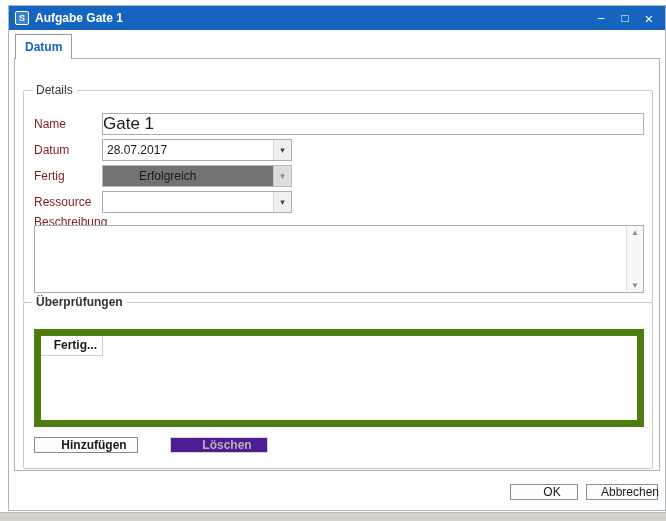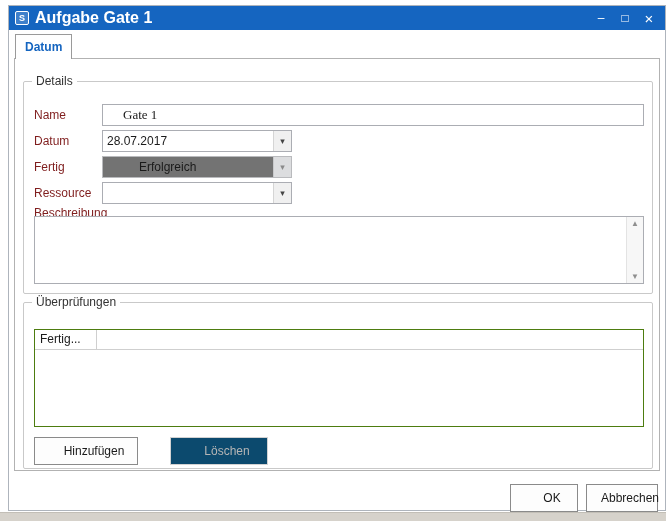--- a/index.html
+++ b/index.html
@@ -22,52 +22,52 @@
     position:absolute; left:0; top:0; right:0; height:24px;
     background:#1565c0; color:#ffffff;
     display:flex; align-items:center; padding:0 6px; gap:6px;
   }
   .app-icon {
     width:14px; height:14px; border:1px solid #ffffff; border-radius:2px;
     background:rgba(255,255,255,0.18);
     display:flex; align-items:center; justify-content:center;
     font-size:9px; font-weight:bold; color:#ffffff; flex:0 0 auto;
   }
-  .title-text { flex:1; font-weight:bold; font-size:16px; white-space:nowrap; overflow:hidden; }
+  .title-text { flex:1; font-weight:bold; font-size:12px; white-space:nowrap; overflow:hidden; }
   .win-controls { display:flex; align-items:center; gap:4px; }
   .win-btn {
     width:20px; height:18px; display:flex; align-items:center; justify-content:center;
     color:#ffffff; font-size:12px; cursor:default; line-height:1;
   }
   .win-btn.close { font-size:15px; }
   
   .tab {
     position:absolute; left:6px; top:28px; height:25px; padding:0 9px;
     background:#ffffff; border:1px solid #9a9a9a; border-bottom:none;
     display:flex; align-items:center;
     color:#1565c0; font-weight:bold; z-index:2;
   }
   .panel {
     position:absolute; left:5px; top:52px; width:646px; height:413px;
     border:1px solid #b2b2b2; background:#ffffff; z-index:1;
   }
   
   .groupbox { position:absolute; border:1px solid #c9c9c9; border-radius:2px; background:#ffffff; }
-  .gb-details { left:8px; top:22px; width:630px; height:213px; }
-  .gb-checks  { left:8px; top:243px; width:630px; height:167px; }
+  .gb-details { left:8px; top:31px; width:630px; height:213px; }
+  .gb-checks  { left:8px; top:243px; width:630px; height:167px;font-weight:bold; }
   .legend {
     position:absolute; top:-8px; left:8px; background:#ffffff; padding:0 4px;
     color:#333333; line-height:14px;
   }
   
   .fld-label { position:absolute; left:10px; width:66px; height:22px; line-height:22px; color:#7f1d1d; }
   .text-input {
     position:absolute; left:78px; width:542px; height:22px;
-    border:1px solid #abadb3; background:#ffffff; padding:0 20px;
-    font-family:Liberation Serif, serif; font-size:13px; color:#1a1a1a; outline:none;
+    border:1px solid #abadb3; background:#ffffff; padding:0 0;
+    font-family:Liberation Sans, sans-serif; font-size:17px; color:#1a1a1a; outline:none;
   }
   .combo {
     position:absolute; left:78px; width:190px; height:22px;
     border:1px solid #abadb3; background:#ffffff; display:flex;
   }
   .combo-value { flex:1; line-height:20px; padding:0 4px; white-space:nowrap; overflow:hidden; }
   .combo-arrow {
     width:18px; border-left:1px solid #d5d5d5; background:#f0f0f0;
     display:flex; align-items:center; justify-content:center;
     color:#444444; font-size:9px;
@@ -83,36 +83,36 @@
     font-family:"Liberation Sans", sans-serif; font-size:12px; padding:2px 4px;
   }
   .v-scrollbar {
     width:17px; background:#f7f7f7; border-left:1px solid #e3e3e3;
     display:flex; flex-direction:column; justify-content:space-between; align-items:center;
     padding:2px 0; color:#8f8f8f; font-size:8px;
   }
   
   .checks-table {
     position:absolute; left:10px; top:26px; width:610px; height:98px;
-    border:1px solid #4d7c0f; background:#ffffff;
-    display:flex; flex-direction:column;
+    border:7px solid #4d7c0f; background:#ffffff;
+    display:flex; flex-direction:row;text-align:right;
   }
   .table-header { display:flex; height:20px; border-bottom:1px solid #cfcfcf; background:#ffffff; }
   .th-cell { padding:0 5px; line-height:19px; color:#1a1a1a; white-space:nowrap; overflow:hidden; }
   .th-fertig { width:62px; border-right:1px solid #cfcfcf; flex:0 0 auto; }
   .th-kommentar { flex:1; }
   .table-body { flex:1; background:#ffffff; }
   
   .btn {
-    position:absolute; height:28px;
+    position:absolute; height:16px;
     background:#fdfdfd; border:1px solid #8a8a8a;
     font-family:"Liberation Sans", sans-serif; font-size:12px; color:#1a1a1a;
     display:flex; align-items:center; justify-content:center; cursor:default;padding-left:16px;
   }
-  .btn.disabled { border-color:#d2d2d2; color:#b5b5b5; background:#0c4a6e; }
+  .btn.disabled { border-color:#d2d2d2; color:#b5b5b5; background:#4c1d95; }
   .btn-add { left:10px; top:134px; width:104px; }
   .btn-del { left:146px; top:134px; width:98px; }
   .btn-ok  { left:501px; top:478px; width:68px; }
   .btn-cancel { left:577px; top:478px; width:72px; }
   
   .desktop-strip {
     position:absolute; left:0; top:512px; width:666px; height:9px;
     background:#d6d2cb; border-top:1px solid #c2beb6;
   }
 </style>

